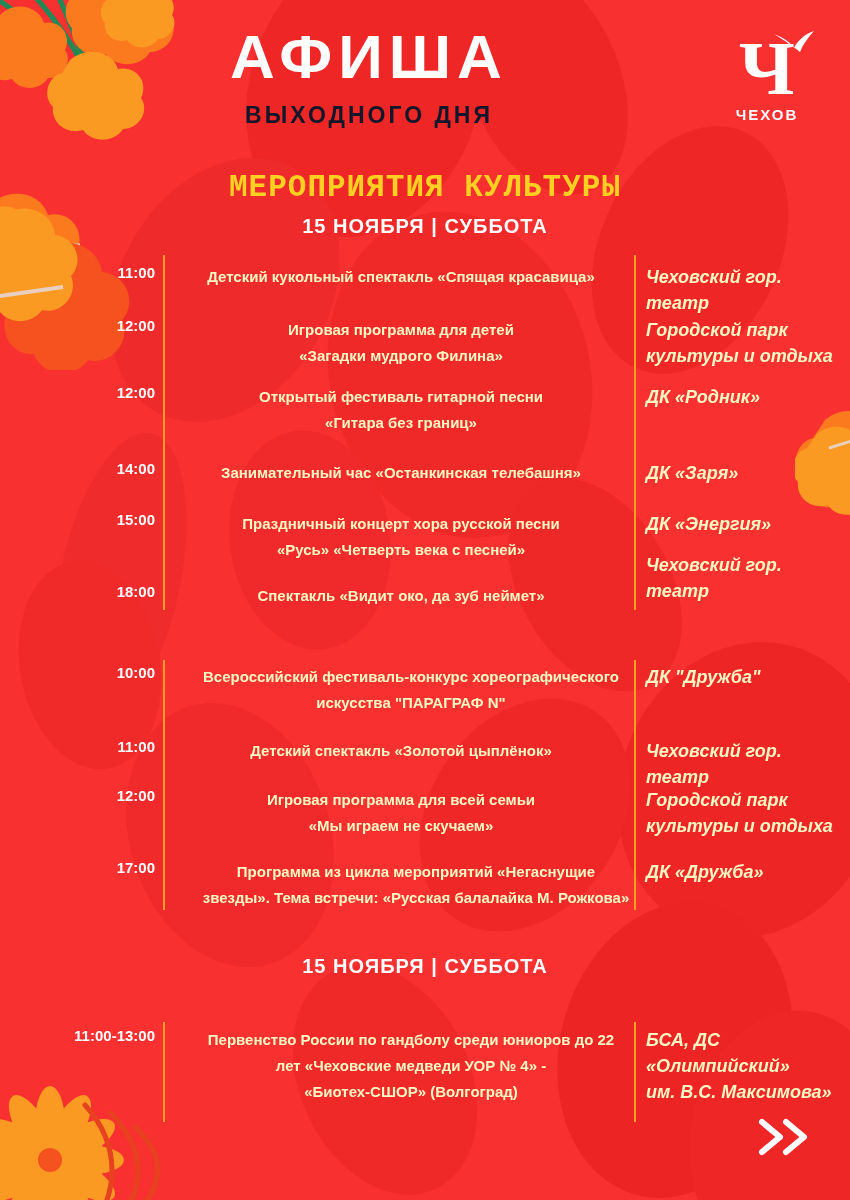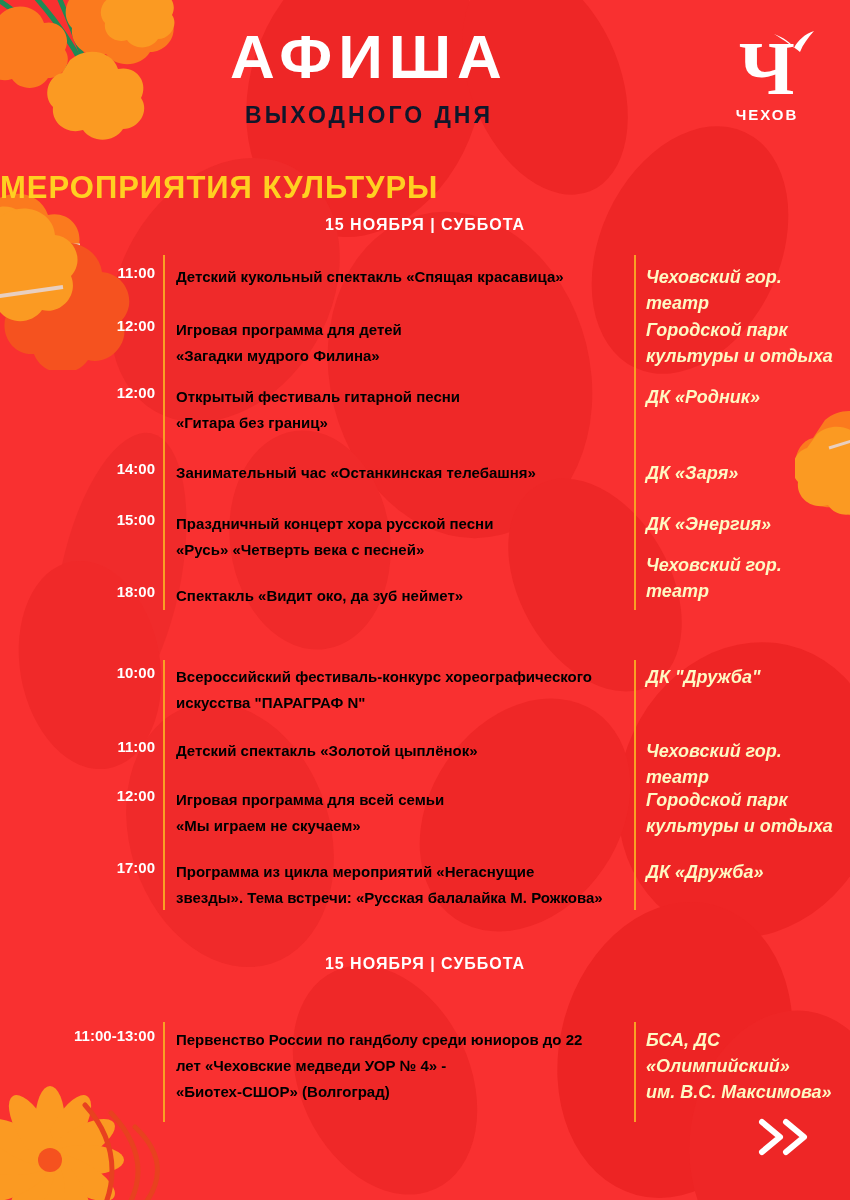--- a/index.html
+++ b/index.html
@@ -74,39 +74,40 @@
   .logo-mark{ position:relative; height:84px; }
   .logo-ch{
     font-size:76px; font-weight:bold; color:#ffffff; line-height:84px;
     font-family:"Liberation Serif", serif;
   }
   .logo-bird{ position:absolute; right:6px; top:4px; }
   .logo-text{ font-size:15px; font-weight:bold; color:#ffffff; letter-spacing:2px; margin-top:-4px; }
 
   
   .sec-title{
-    color:#ffd021; font-size:31px; font-weight:bold;
+    text-align:center; color:#ffd021; font-size:31px; font-weight:bold;
     letter-spacing:1px;
+    font-family:Liberation Mono, monospace;
   }
   .day-title{
-    text-align:center; color:#ffffff; font-size:16px; font-weight:bold;
+    text-align:center; color:#ffffff; font-size:20px; font-weight:bold;
     letter-spacing:1px; margin-top:10px;
   }
 
   
   .rows{ position:relative; }
   .row{ position:absolute; left:0; width:850px; }
   .time{
     position:absolute; left:60px; width:95px; text-align:right;
     color:#ffffff; font-size:15px; font-weight:bold;
   }
   .time.wide{ left:30px; width:125px; }
   .evt{
     position:absolute; left:176px; width:450px;
-    color:#000000; font-size:15px; font-weight:bold; line-height:26px;
+    color:#fef9c3; font-size:15px; font-weight:bold; line-height:26px;text-align:center;
   }
   .venue{
     position:absolute; left:646px; width:200px;
     color:#fef9c3; font-size:18px; font-weight:bold; font-style:italic;
     line-height:26px;
   }
   .divider{
     position:absolute; width:2px; background:#f9a024;
   }
   .dv-left{ left:163px; }

